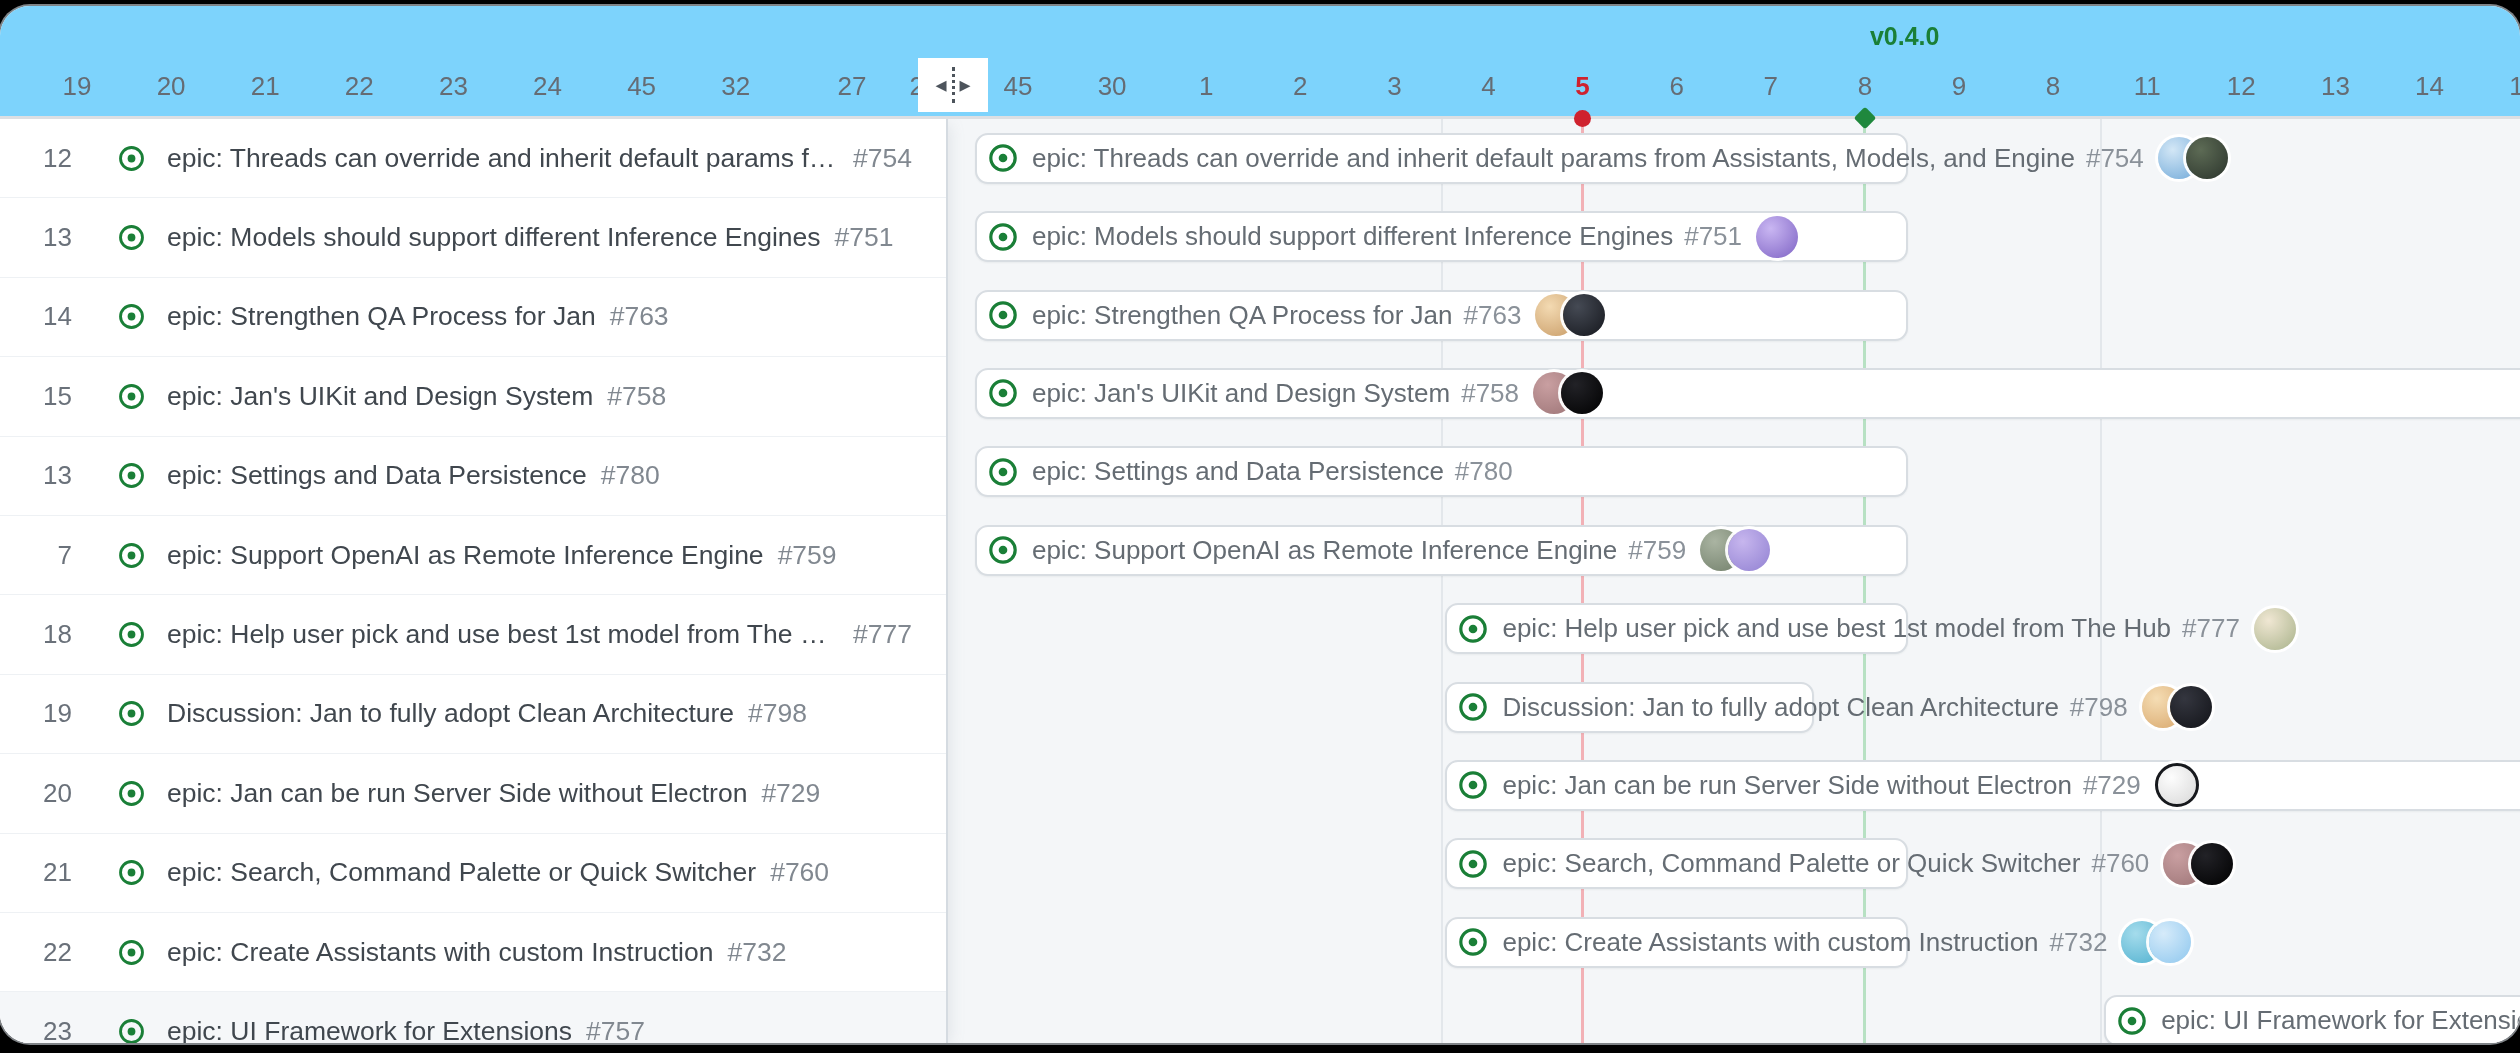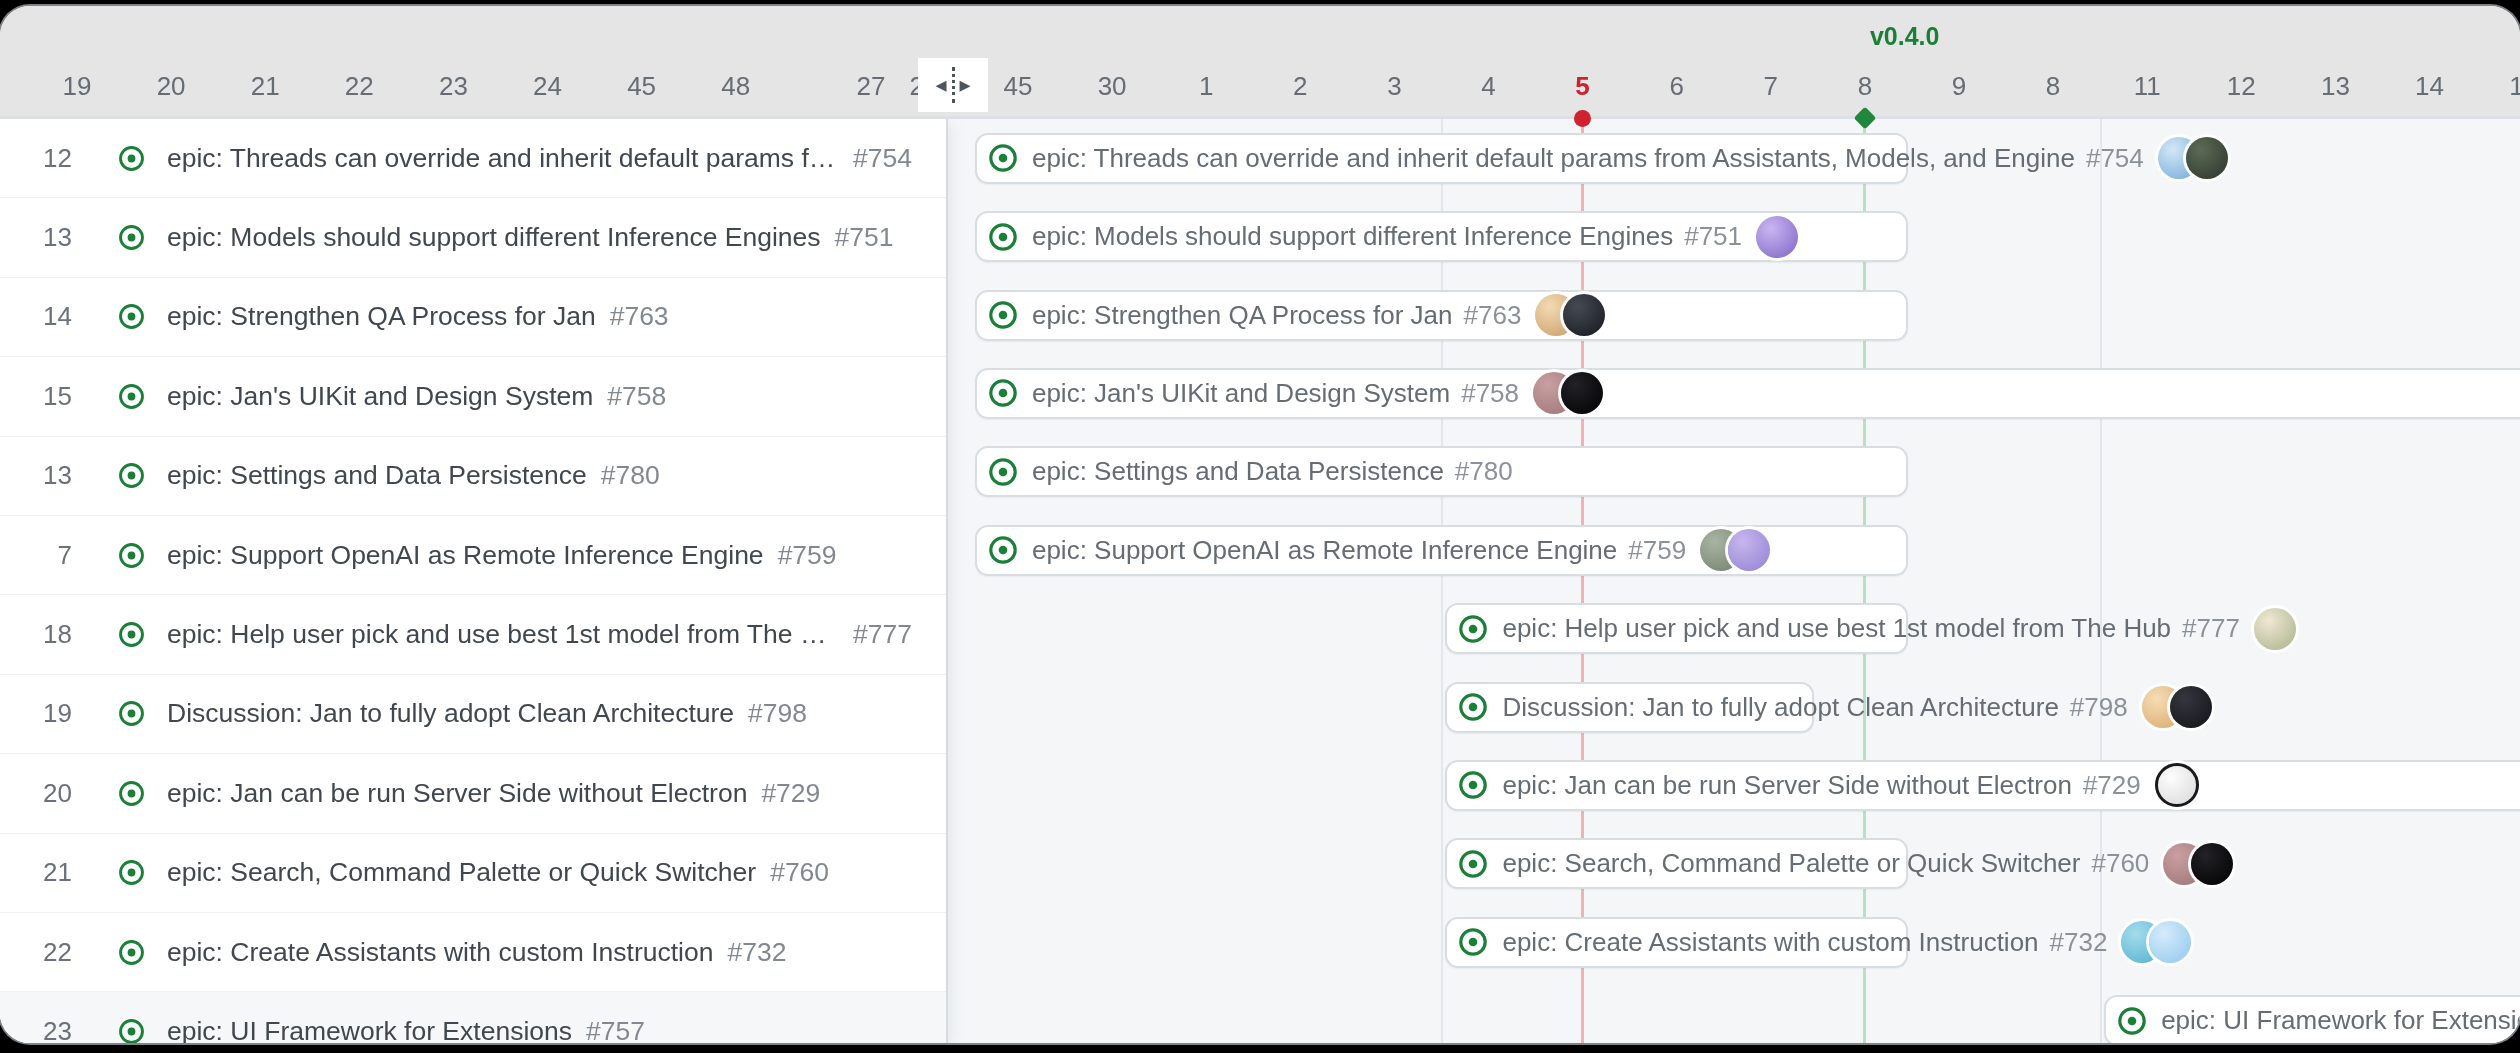--- a/index.html
+++ b/index.html
@@ -1,21 +1,21 @@
 <!DOCTYPE html>
 <html><head>
 <meta charset="utf-8">
 <style>
   html,body{margin:0;padding:0;background:#000;width:2520px;height:1053px;overflow:hidden;
     font-family:"Liberation Sans","DejaVu Sans",sans-serif;-webkit-font-smoothing:antialiased;}
   .stage{position:relative;width:2520px;height:1053px;background:#000;}
   .card{position:absolute;left:0;top:6px;width:2520px;height:1037px;background:#fff;
     border-radius:30px;overflow:hidden;box-shadow:0 0 0 2px rgba(195,201,207,.65);}
   
-  .header{position:absolute;left:0;top:0;width:2520px;height:110px;background:#e5e5e5;
+  .header{position:absolute;left:0;top:0;width:2520px;height:110px;background:#7dd3fc;
     border-bottom:3px solid #dcdfe3;z-index:50;text-decoration:underline;}
   .day-label{position:absolute;top:66px;transform:translateX(-50%);font-size:26px;color:#656c74;
     white-space:nowrap;line-height:28px;}
   .day-label.today{color:#cf222e;font-weight:700;}
   .milestone-label{position:absolute;top:16px;font-size:25px;font-weight:700;color:#1a7f37;white-space:nowrap;}
   .today-dot{position:absolute;top:104px;width:17px;height:17px;border-radius:50%;background:#cf222e;z-index:60;}
   .milestone-diamond{position:absolute;top:104px;width:16px;height:16px;background:#1f883d;
     transform:rotate(45deg);border-radius:3px;z-index:60;}
   .resize-handle{position:absolute;left:918px;top:52px;width:70px;height:54px;background:#fff;
     display:flex;align-items:center;justify-content:center;z-index:55;cursor:col-resize;}
@@ -397,22 +397,22 @@
         <span class="dots"></span>
         <span class="arr">▸</span>
       </div>
     <div class="day-label" style="left: 77px;">19</div>
         <div class="day-label" style="left: 171.1px;">20</div>
         <div class="day-label" style="left: 265.2px;">21</div>
         <div class="day-label" style="left: 359.3px;">22</div>
         <div class="day-label" style="left: 453.4px;">23</div>
         <div class="day-label" style="left: 547.5px;">24</div>
         <div class="day-label" style="left: 641.6px;">45</div>
-        <div class="day-label" style="left: 735.7px;">48</div>
-        <div class="day-label" style="left: 871px;">27</div>
+        <div class="day-label" style="left: 735.7px;">32</div>
+        <div class="day-label" style="left: 852px;">27</div>
         <div class="day-label" style="left: 923.9px;">28</div>
         <div class="day-label" style="left: 1018px;">45</div>
         <div class="day-label" style="left: 1112.1px;">30</div>
         <div class="day-label" style="left: 1206.2px;">1</div>
         <div class="day-label" style="left: 1300.3px;">2</div>
         <div class="day-label" style="left: 1394.4px;">3</div>
         <div class="day-label" style="left: 1488.5px;">4</div>
         <div class="day-label today" style="left: 1582.6px;">5</div>
         <div class="day-label" style="left: 1676.7px;">6</div>
         <div class="day-label" style="left: 1770.8px;">7</div>

